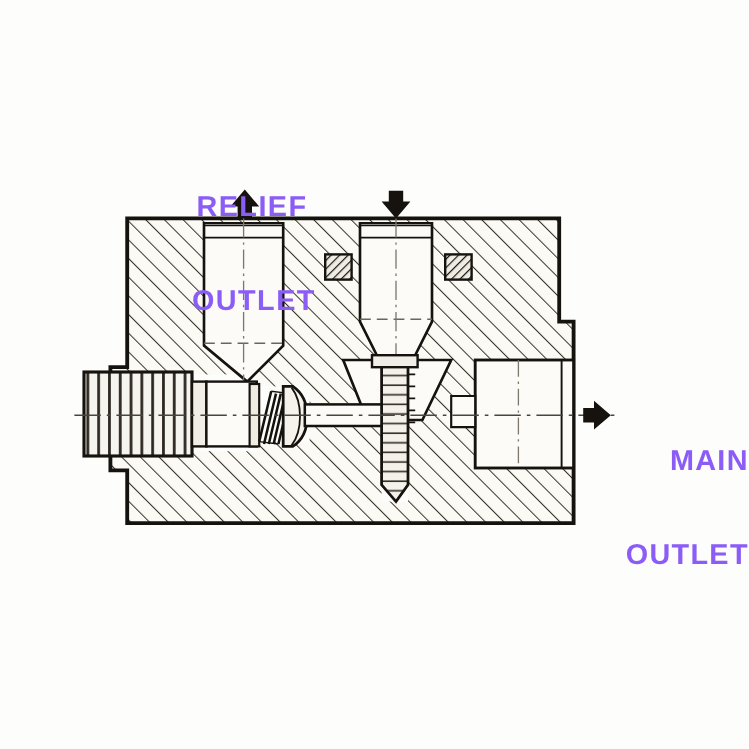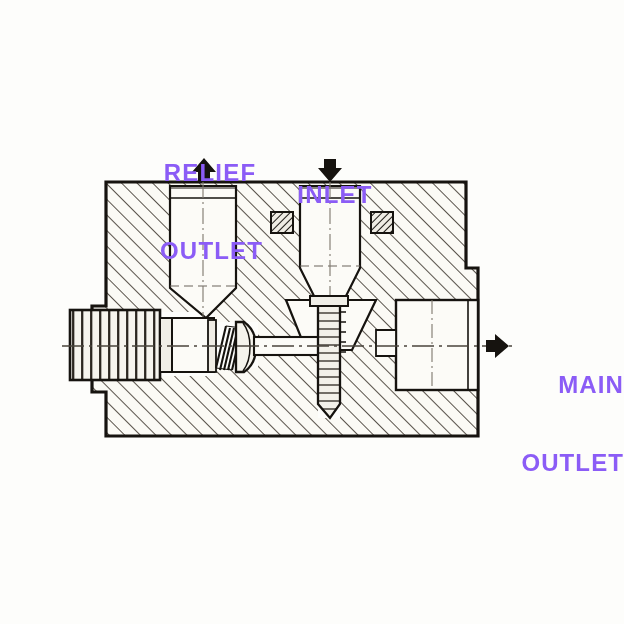--- a/index.html
+++ b/index.html
@@ -182,22 +182,19 @@
     <g>
       <path d="M509,346 L495,334 L495,340 L486,340 L486,352 L495,352 L495,358 Z" fill="#16130f"></path>
     </g>
   </svg>
 
   <div class="lbl" id="lbl-relief">
     <div>RELIEF</div>
     <div>OUTLET</div>
   </div>
 
-  <div class="lbl" id="lbl-inlet">
-    <div>INLET</div>
-  </div>
 
   <div class="lbl" id="lbl-main">
     <div>MAIN</div>
     <div>OUTLET</div>
   </div>
 
 </div>
 
 </body></html>

